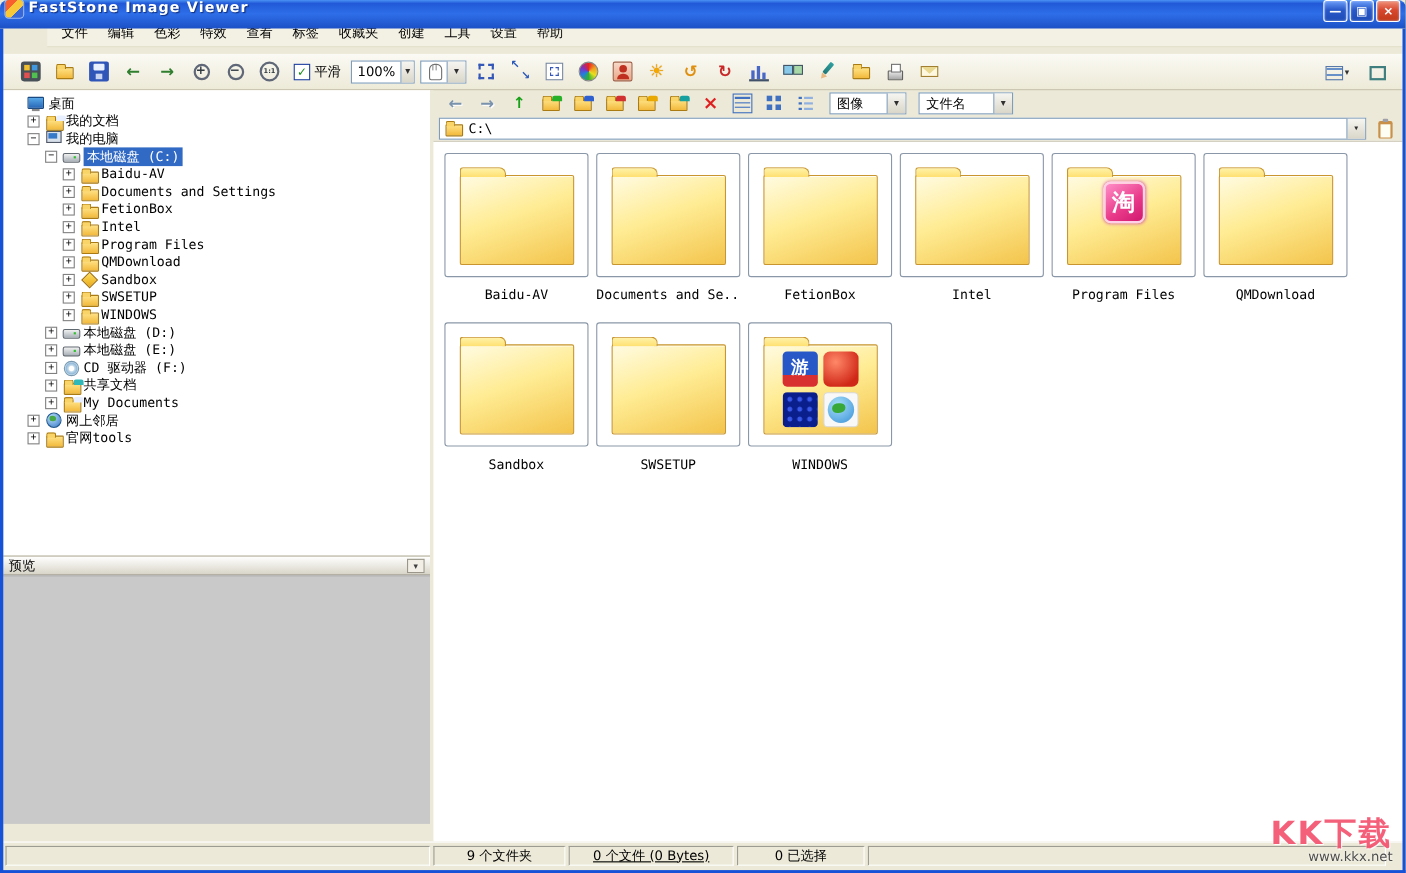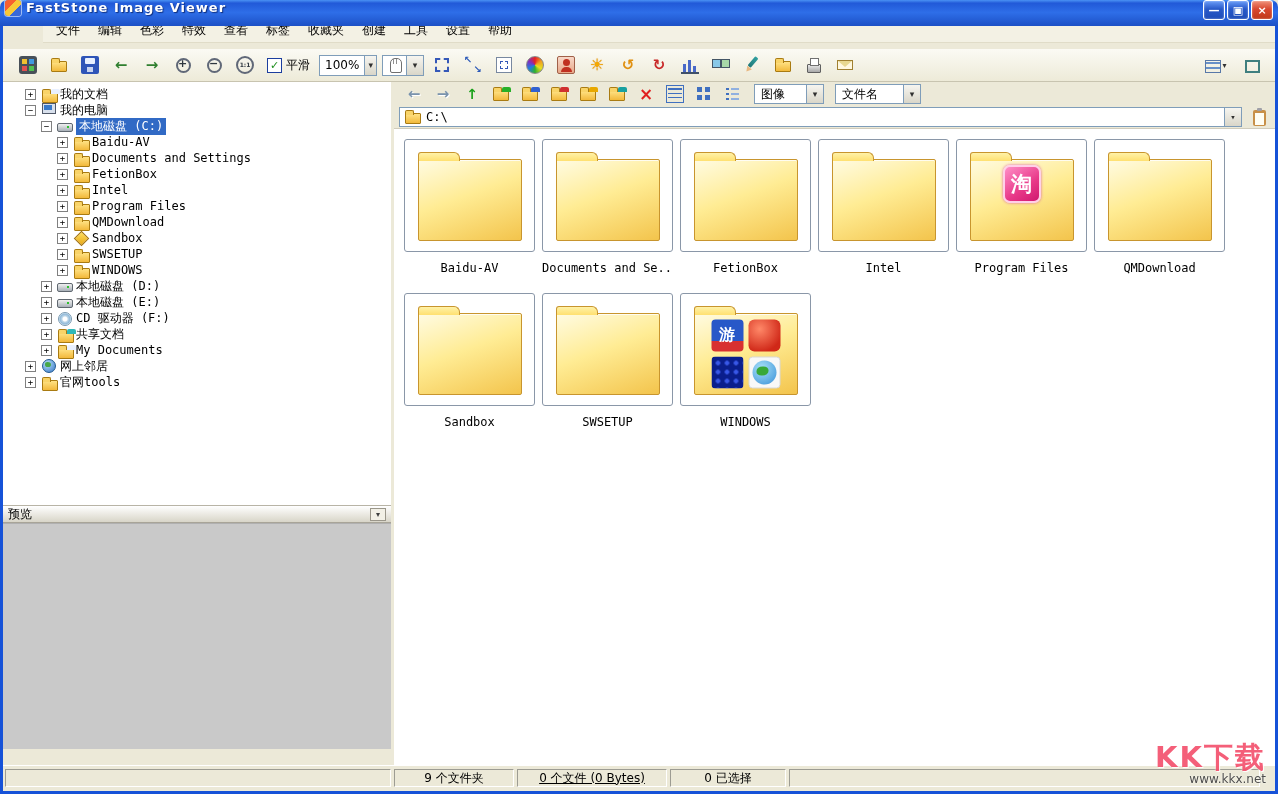--- a/index.html
+++ b/index.html
@@ -348,20 +348,25 @@
           <span class="ic ic-view-list"></span>
           <span class="dd">▾</span>
         </div>
         <div class="tbtn">
           <span class="ic ic-frame"></span>
         </div>
       </div>
   </div>
 
   <div class="tree" id="folder-tree">
+      <div class="trow" style="padding-left: 4px;">
+        <span class="exp-sp"></span>
+        <span class="ic ic-desktop"></span>
+        <span class="tlabel">桌面</span>
+      </div>
       <div class="trow" style="padding-left: 20px;">
         <span class="exp">+</span>
         <span class="ic ic-folder-docs"></span>
         <span class="tlabel">我的文档</span>
       </div>
       <div class="trow" style="padding-left: 20px;">
         <span class="exp">−</span>
         <span class="ic ic-computer"></span>
         <span class="tlabel">我的电脑</span>
       </div>

